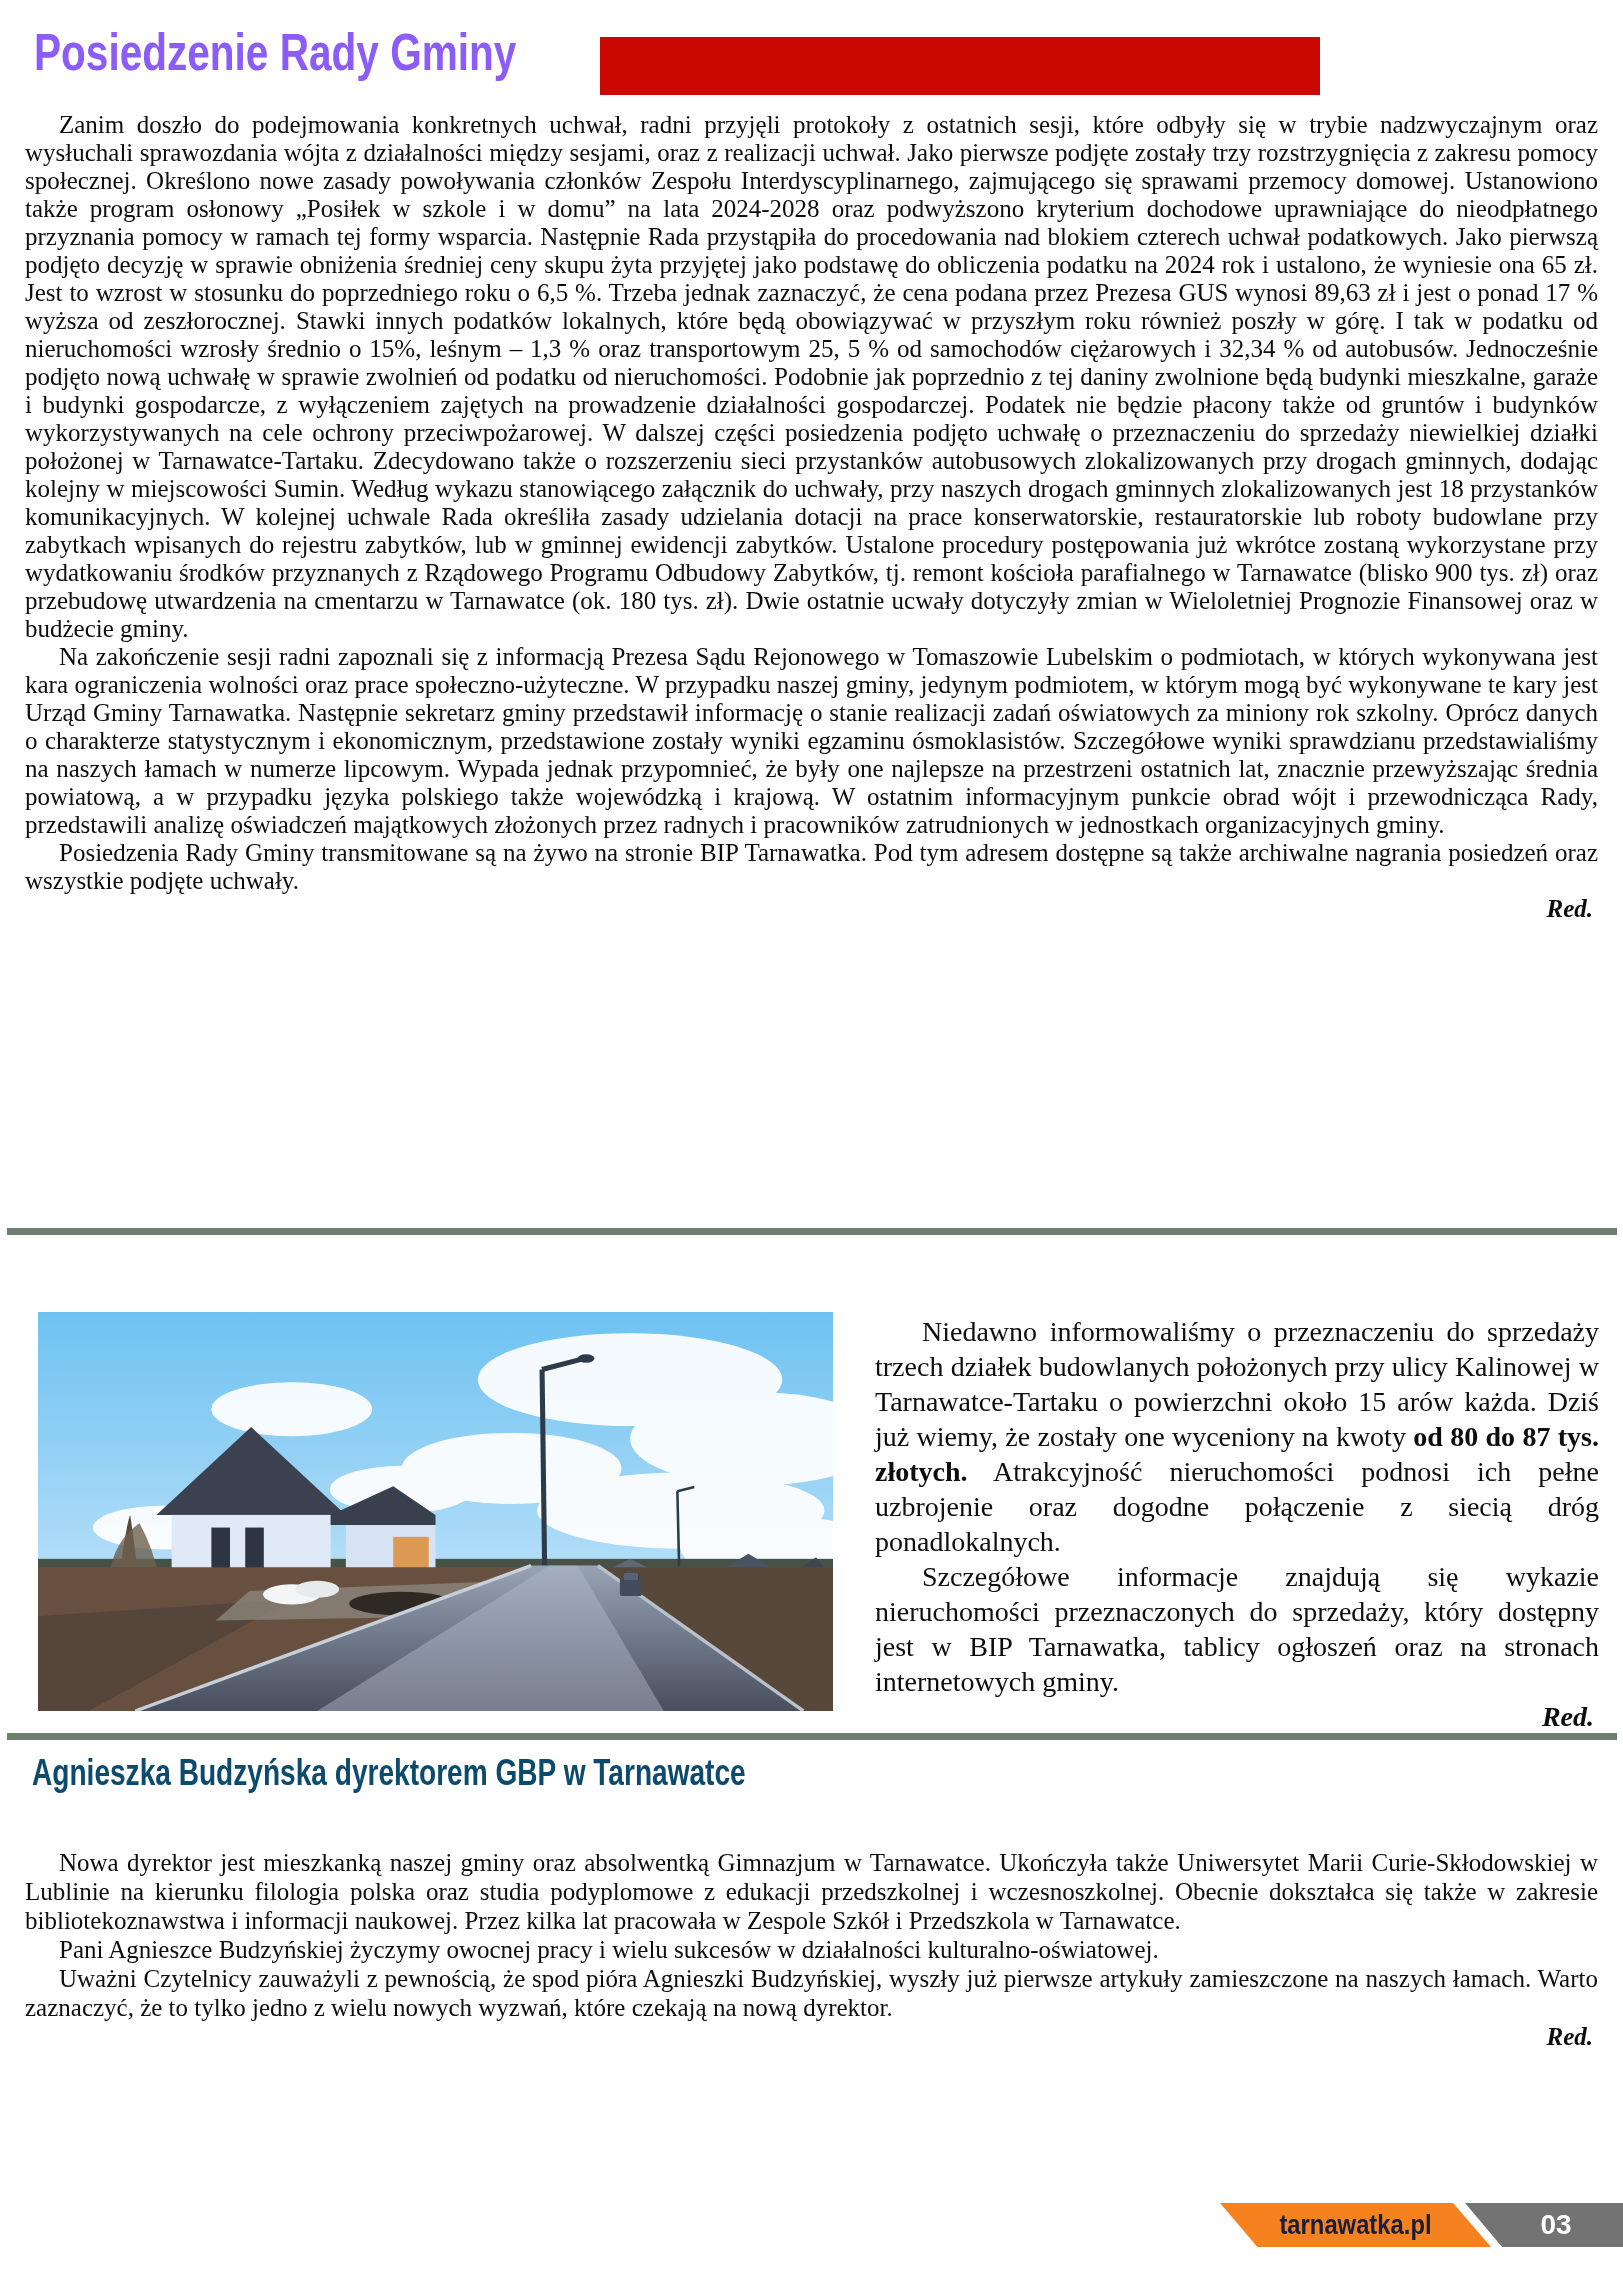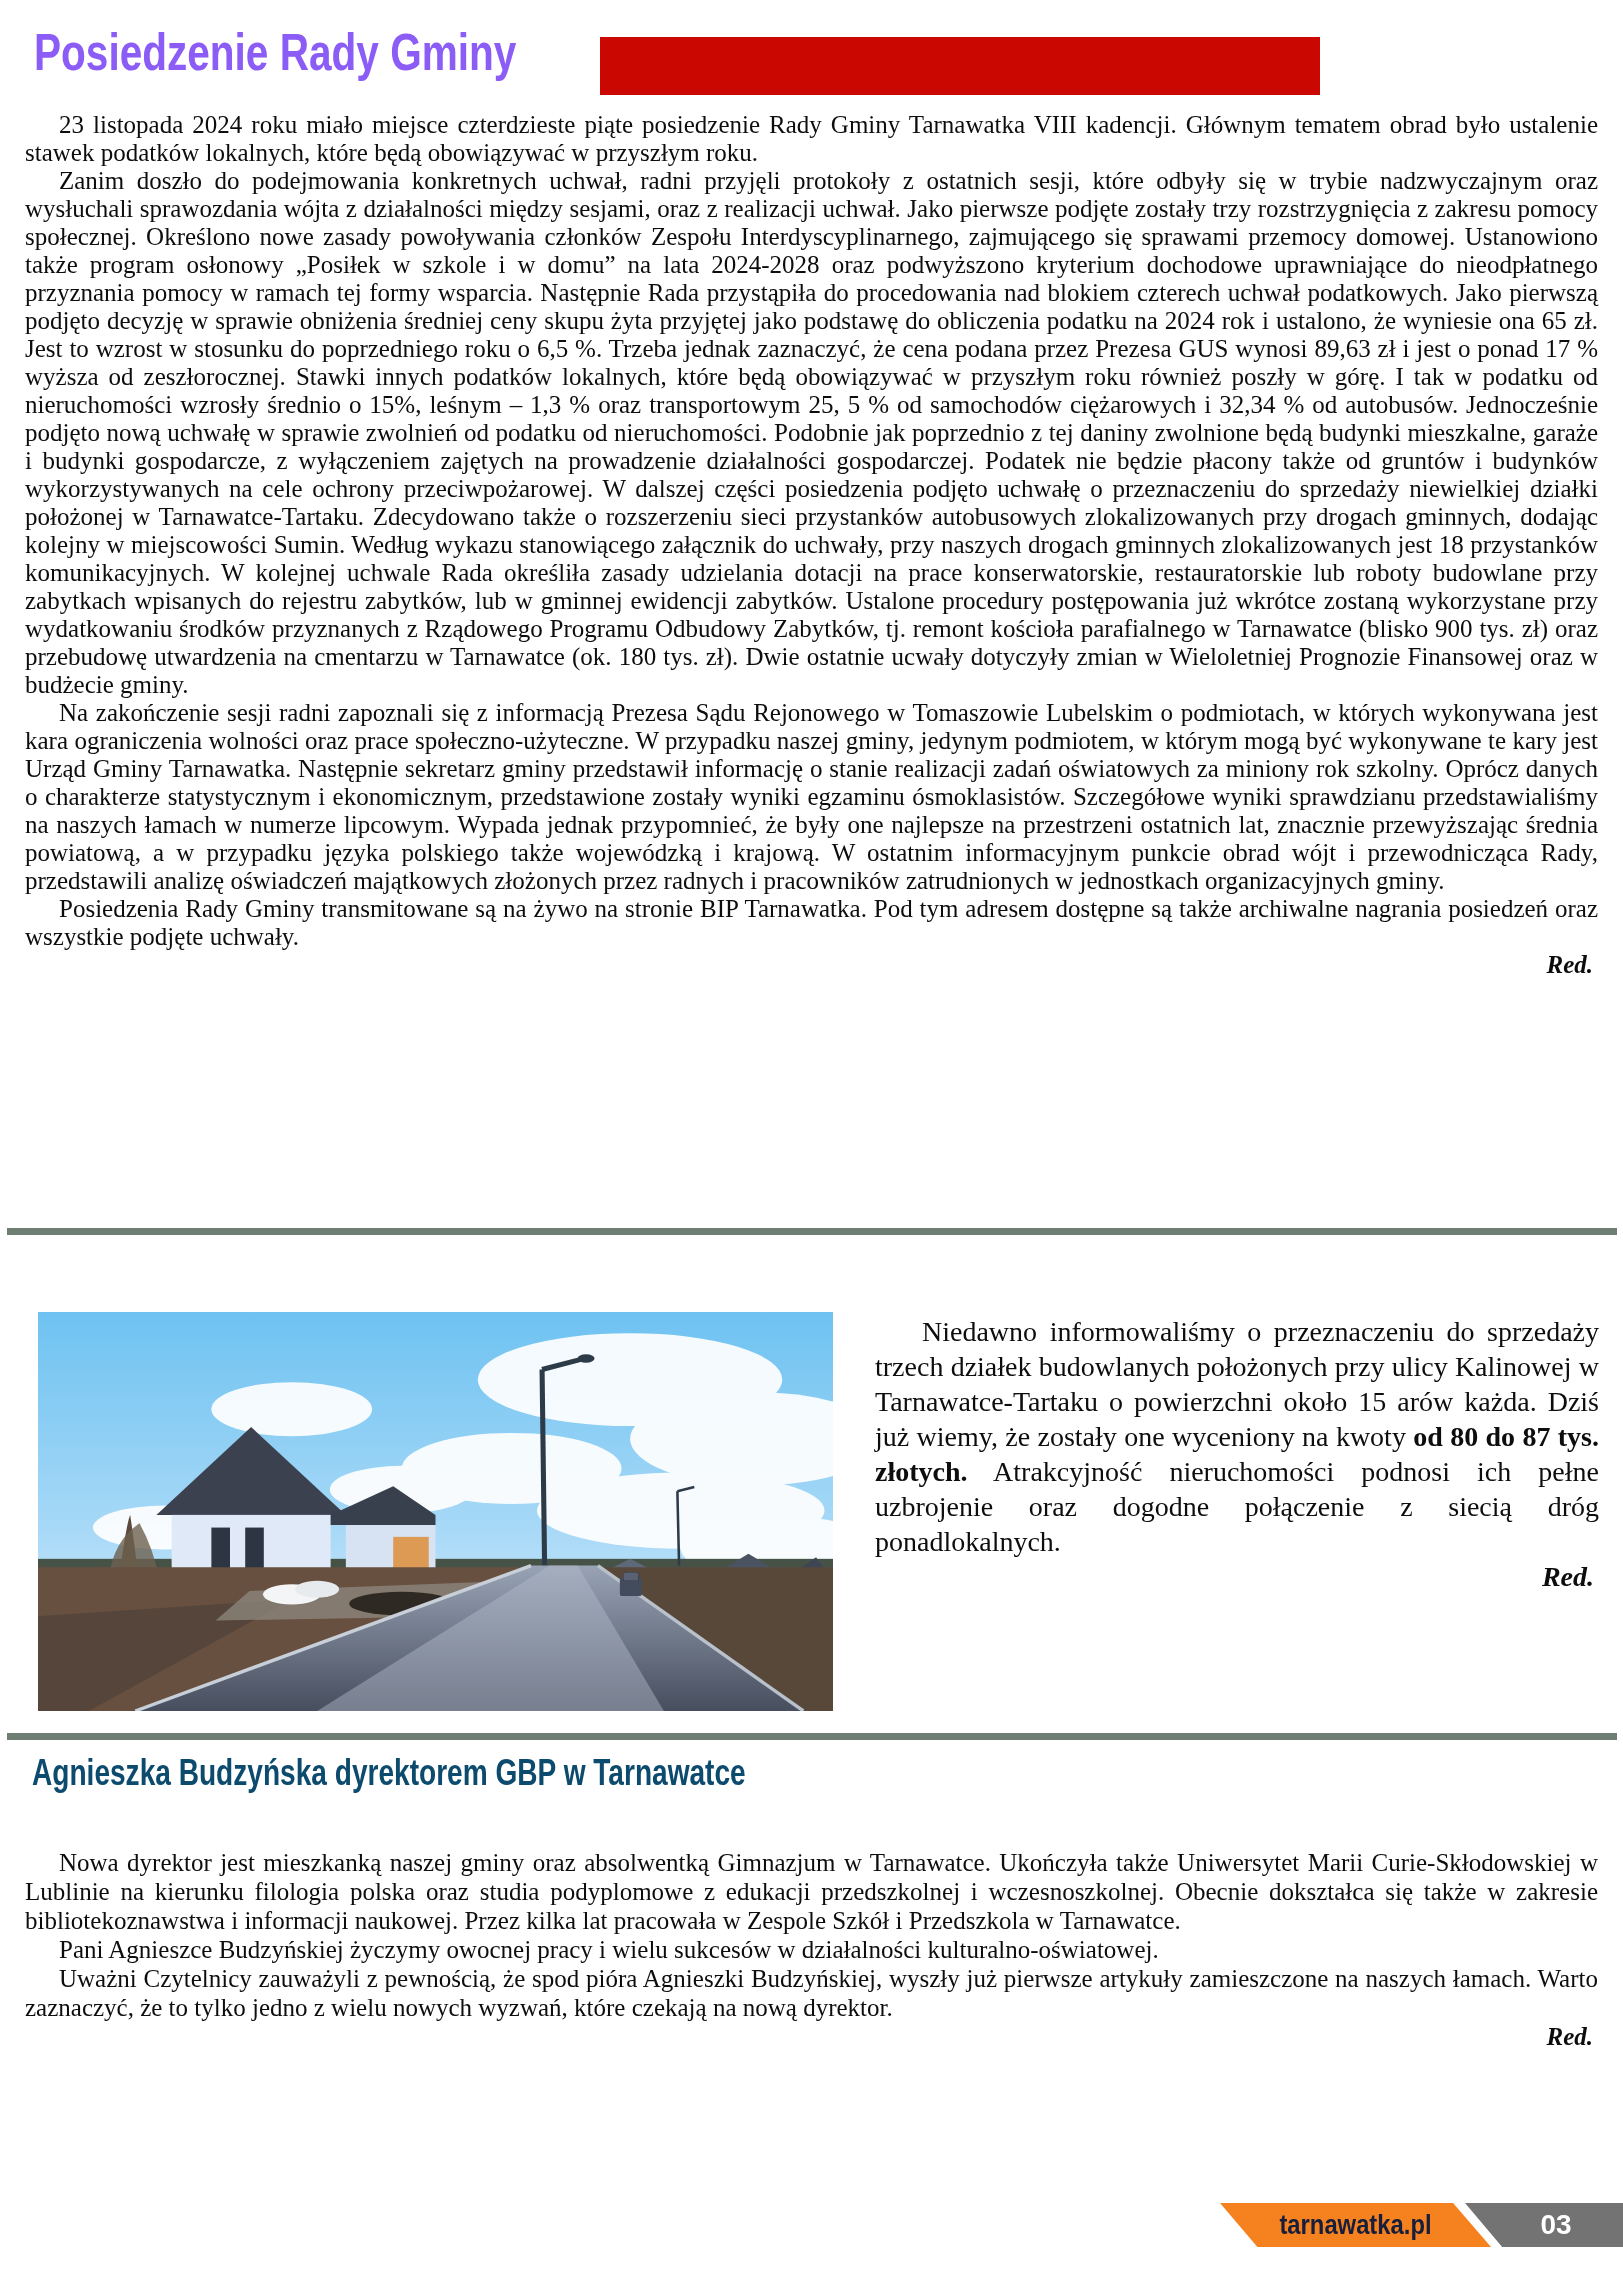--- a/index.html
+++ b/index.html
@@ -50,21 +50,20 @@
 </style>
 </head>
 <body>
 
 <div id="page">
 
   <h1 id="h1" class="headline"><span class="squeeze">Posiedzenie Rady Gminy</span></h1>
   <div id="h1-bar"></div>
 
   <div id="article1-text" class="copy">
-    <p>23 listopada 2024 roku miało miejsce czterdzieste piąte posiedzenie Rady Gminy Tarnawatka VIII kadencji. Głównym tematem obrad było ustalenie stawek podatków lokalnych, które będą obowiązywać w przyszłym roku.</p>
     <p>Zanim doszło do podejmowania konkretnych uchwał, radni przyjęli protokoły z ostatnich sesji, które odbyły się w trybie nadzwyczajnym oraz wysłuchali sprawozdania wójta z działalności między sesjami, oraz z realizacji uchwał. Jako pierwsze podjęte zostały trzy rozstrzygnięcia z zakresu pomocy społecznej. Określono nowe zasady powoływania członków Zespołu Interdyscyplinarnego, zajmującego się sprawami przemocy domowej. Ustanowiono także program osłonowy „Posiłek w szkole i w domu” na lata 2024-2028 oraz podwyższono kryterium dochodowe uprawniające do nieodpłatnego przyznania pomocy w ramach tej formy wsparcia. Następnie Rada przystąpiła do procedowania nad blokiem czterech uchwał podatkowych. Jako pierwszą podjęto decyzję w sprawie obniżenia średniej ceny skupu żyta przyjętej jako podstawę do obliczenia podatku na 2024 rok i ustalono, że wyniesie ona 65 zł. Jest to wzrost w stosunku do poprzedniego roku o 6,5 %. Trzeba jednak zaznaczyć, że cena podana przez Prezesa GUS wynosi 89,63 zł i jest o ponad 17 % wyższa od zeszłorocznej. Stawki innych podatków lokalnych, które będą obowiązywać w przyszłym roku również poszły w górę. I tak w podatku od nieruchomości wzrosły średnio o 15%, leśnym – 1,3 % oraz transportowym 25, 5 % od samochodów ciężarowych i 32,34 % od autobusów. Jednocześnie podjęto nową uchwałę w sprawie zwolnień od podatku od nieruchomości. Podobnie jak poprzednio z tej daniny zwolnione będą budynki mieszkalne, garaże i budynki gospodarcze, z wyłączeniem zajętych na prowadzenie działalności gospodarczej. Podatek nie będzie płacony także od gruntów i budynków wykorzystywanych na cele ochrony przeciwpożarowej. W dalszej części posiedzenia podjęto uchwałę o przeznaczeniu do sprzedaży niewielkiej działki położonej w Tarnawatce-Tartaku. Zdecydowano także o rozszerzeniu sieci przystanków autobusowych zlokalizowanych przy drogach gminnych, dodając kolejny w miejscowości Sumin. Według wykazu stanowiącego załącznik do uchwały, przy naszych drogach gminnych zlokalizowanych jest 18 przystanków komunikacyjnych. W kolejnej uchwale Rada określiła zasady udzielania dotacji na prace konserwatorskie, restauratorskie lub roboty budowlane przy zabytkach wpisanych do rejestru zabytków, lub w gminnej ewidencji zabytków. Ustalone procedury postępowania już wkrótce zostaną wykorzystane przy wydatkowaniu środków przyznanych z Rządowego Programu Odbudowy Zabytków, tj. remont kościoła parafialnego w Tarnawatce (blisko 900 tys. zł) oraz przebudowę utwardzenia na cmentarzu w Tarnawatce (ok. 180 tys. zł). Dwie ostatnie ucwały dotyczyły zmian w Wieloletniej Prognozie Finansowej oraz w budżecie gminy.</p>
     <p>Na zakończenie sesji radni zapoznali się z informacją Prezesa Sądu Rejonowego w Tomaszowie Lubelskim o podmiotach, w których wykonywana jest kara ograniczenia wolności oraz prace społeczno-użyteczne. W przypadku naszej gminy, jedynym podmiotem, w którym mogą być wykonywane te kary jest Urząd Gminy Tarnawatka. Następnie sekretarz gminy przedstawił informację o stanie realizacji zadań oświatowych za miniony rok szkolny. Oprócz danych o charakterze statystycznym i ekonomicznym, przedstawione zostały wyniki egzaminu ósmoklasistów. Szczegółowe wyniki sprawdzianu przedstawialiśmy na naszych łamach w numerze lipcowym. Wypada jednak przypomnieć, że były one najlepsze na przestrzeni ostatnich lat, znacznie przewyższając średnia powiatową, a w przypadku języka polskiego także wojewódzką i krajową. W ostatnim informacyjnym punkcie obrad wójt i przewodnicząca Rady, przedstawili analizę oświadczeń majątkowych złożonych przez radnych i pracowników zatrudnionych w jednostkach organizacyjnych gminy.</p>
     <p>Posiedzenia Rady Gminy transmitowane są na żywo na stronie BIP Tarnawatka. Pod tym adresem dostępne są także archiwalne nagrania posiedzeń oraz wszystkie podjęte uchwały.</p>
     <p class="sig">Red.</p>
   </div>
 
   <div id="divider1" class="divider"></div>
 
 
   <svg id="photo" viewBox="0 0 940 472" preserveAspectRatio="none" role="img">
@@ -140,20 +139,21 @@
 
     <g>
       <rect x="688" y="314" width="26" height="22" rx="3" fill="#434c5c"></rect>
       <rect x="692" y="308" width="18" height="10" rx="3" fill="#59импort"></rect>
       <rect x="692" y="308" width="18" height="10" rx="3" fill="#596275"></rect>
     </g>
   </svg>
 
   <div id="article2-text" class="copy">
     <p><span>Niedawno informowaliśmy o przeznaczeniu do sprzedaży trzech działek budowlanych położonych przy ulicy Kalinowej w Tarnawatce-Tartaku o powierzchni około 15 arów każda. Dziś już wiemy, że zostały one wyceniony na kwoty </span><span class="b">od 80 do 87 tys. złotych.</span><span> Atrakcyjność nieruchomości podnosi ich pełne uzbrojenie oraz dogodne połączenie z siecią dróg ponadlokalnych.</span></p>
+    <p>Szczegółowe informacje znajdują się  wykazie nieruchomości przeznaczonych do sprzedaży, który dostępny jest w BIP Tarnawatka, tablicy ogłoszeń oraz na stronach internetowych gminy.</p>
     <p class="sig">Red.</p>
   </div>
 
   <div id="divider2" class="divider"></div>
 
   <h2 id="h3" class="headline"><span class="squeeze">Agnieszka Budzyńska dyrektorem GBP w Tarnawatce</span></h2>
 
   <div id="article3-text" class="copy">
     <p>Nowa dyrektor jest mieszkanką naszej gminy oraz absolwentką Gimnazjum w Tarnawatce. Ukończyła także Uniwersytet Marii Curie-Skłodowskiej w Lublinie na kierunku filologia polska oraz studia podyplomowe z edukacji przedszkolnej i wczesnoszkolnej. Obecnie dokształca się także w zakresie bibliotekoznawstwa i informacji naukowej. Przez kilka lat pracowała w Zespole Szkół i Przedszkola w Tarnawatce.</p>
     <p>Pani Agnieszce Budzyńskiej życzymy owocnej pracy i wielu sukcesów w działalności kulturalno-oświatowej.</p>

